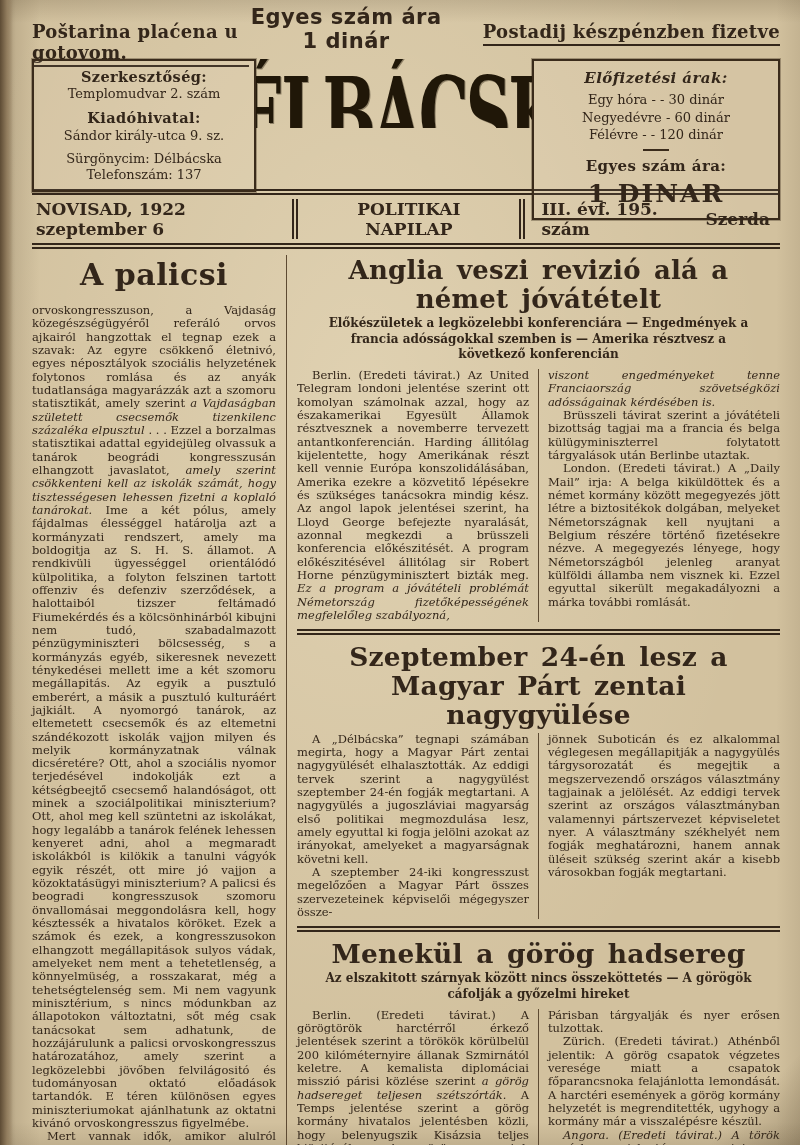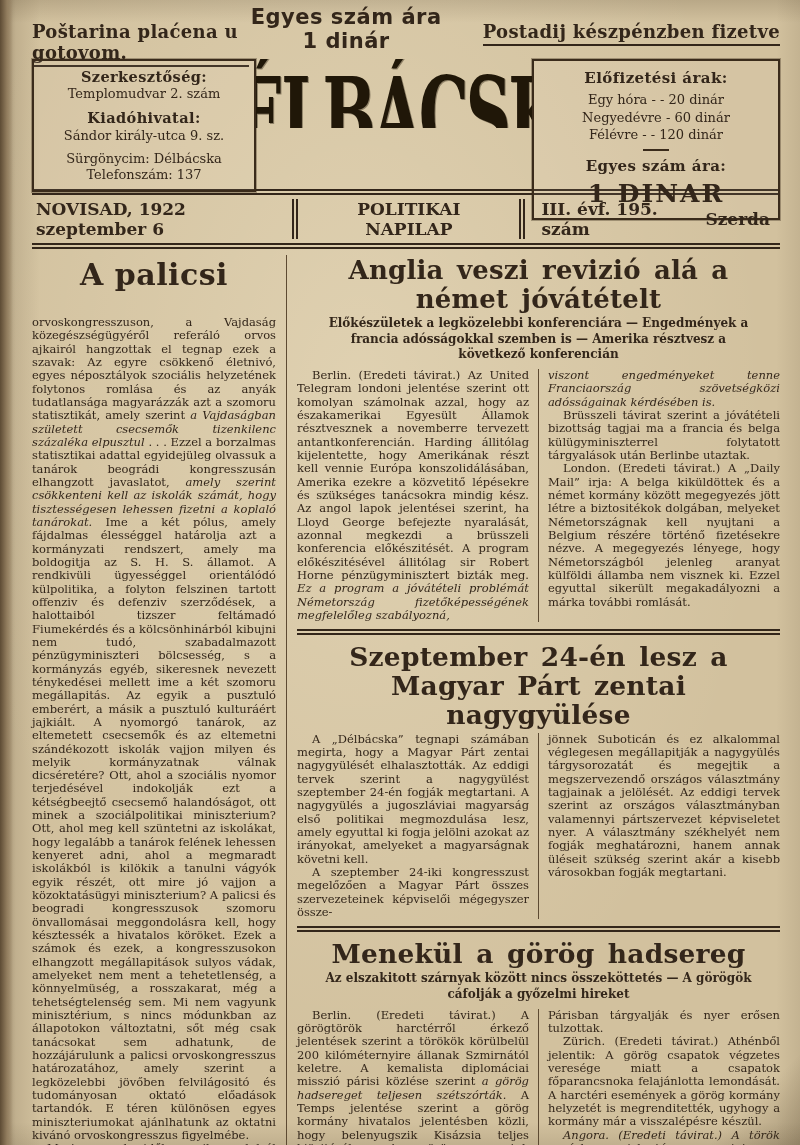--- a/index.html
+++ b/index.html
@@ -31,41 +31,41 @@
   .infobox{border:2px solid #3a2b1b;box-shadow:0 0 0 1px rgba(58,43,27,.35);
     padding:7px 6px;text-align:center;background:rgba(255,248,228,0.08);}
   .office{width:208px;font-size:13px;line-height:1.25;}
   .office .lbl{font-weight:bold;font-size:14.5px;letter-spacing:.4px;}
   .office .gap{height:7px;}
   .title-wrap{flex:1;display:flex;align-items:flex-start;justify-content:center;overflow:hidden;}
   .nameplate{font-weight:bold;font-size:63px;letter-spacing:-3px;line-height:1;
     transform:scaleY(1.62);transform-origin:top center;color:#201708;
     text-shadow:1px 1px 0 rgba(32,23,8,.4);white-space:nowrap;margin-top:6px;}
   .prices{width:232px;font-size:13px;line-height:1.35;}
-  .prices .lbl{font-weight:bold;font-size:15px;margin-bottom:3px;letter-spacing:.4px;}
+  .prices .lbl{font-weight:bold;font-size:15px;margin-bottom:3px;letter-spacing:.4px;font-style:italic;}
   .prices .divider{width:26px;border-top:2px solid #3a2b1b;margin:5px auto;}
   .prices .single{font-weight:bold;font-size:15px;letter-spacing:.4px;}
   .prices .big{font-weight:bold;font-size:25px;letter-spacing:2px;margin-top:1px;}
 
   
   .dateline{display:flex;align-items:center;margin-top:8px;
     border-top:6px double #33261a;border-bottom:6px double #33261a;
     font-weight:bold;font-size:17px;padding:4px 4px;}
   .dateline .c1{width:36%;}
   .dateline .c2{border-left:6px double #33261a;border-right:6px double #33261a;
     padding:0 16px;text-align:center;}
   .dateline .c3{padding-left:16px;}
   .dateline .c4{margin-left:auto;padding-right:6px;}
 
   
   .content{display:flex;margin-top:6px;}
   p{margin:0;text-indent:15px;text-align:justify;font-size:11.5px;line-height:1.16;}
   .cont p:first-child{text-indent:0;}
   .left-article{width:244px;flex:0 0 244px;padding:2px 10px 0 0;}
-  .left-article h2{margin:0 0 24px;text-align:center;font-size:30px;letter-spacing:.5px;}
+  .left-article h2{margin:0 0 12px;text-align:center;font-size:30px;letter-spacing:.5px;}
   .right-region{flex:1;border-left:1px solid #5d4a32;padding-left:10px;min-width:0;}
 
   .headline{font-weight:bold;text-align:center;font-size:26.5px;line-height:1.1;
     margin:1px 0 3px;letter-spacing:.2px;word-spacing:4px;}
   .subhead{font-weight:bold;text-align:center;font-size:12px;line-height:1.3;
     margin:1px 26px 6px;}
   .cols{display:flex;}
   .cols .c{width:50%;min-width:0;}
   .cols .c.first{padding-right:9px;}
   .cols .c.second{border-left:1px solid #5d4a32;padding-left:9px;}
@@ -93,21 +93,21 @@
         <div>Sándor király-utca 9. sz.</div>
         <div class="gap"></div>
         <div>Sürgönycim: Délbácska</div>
         <div>Telefonszám: 137</div>
       </div>
       <div class="title-wrap">
         <div class="nameplate">DÉLBÁCSKA</div>
       </div>
       <div class="infobox prices">
         <div class="lbl">Előfizetési árak:</div>
-        <div>Egy hóra - - 20 dinár</div>
+        <div>Egy hóra - - 30 dinár</div>
         <div>Negyedévre - 60 dinár</div>
         <div>Félévre - -  120 dinár</div>
         <div class="divider"></div>
         <div class="single">Egyes szám ára:</div>
         <div class="big">1 DINAR</div>
       </div>
     </div>
 
     <div class="dateline">
       <div class="c1">NOVISAD, 1922 szeptember 6</div>

